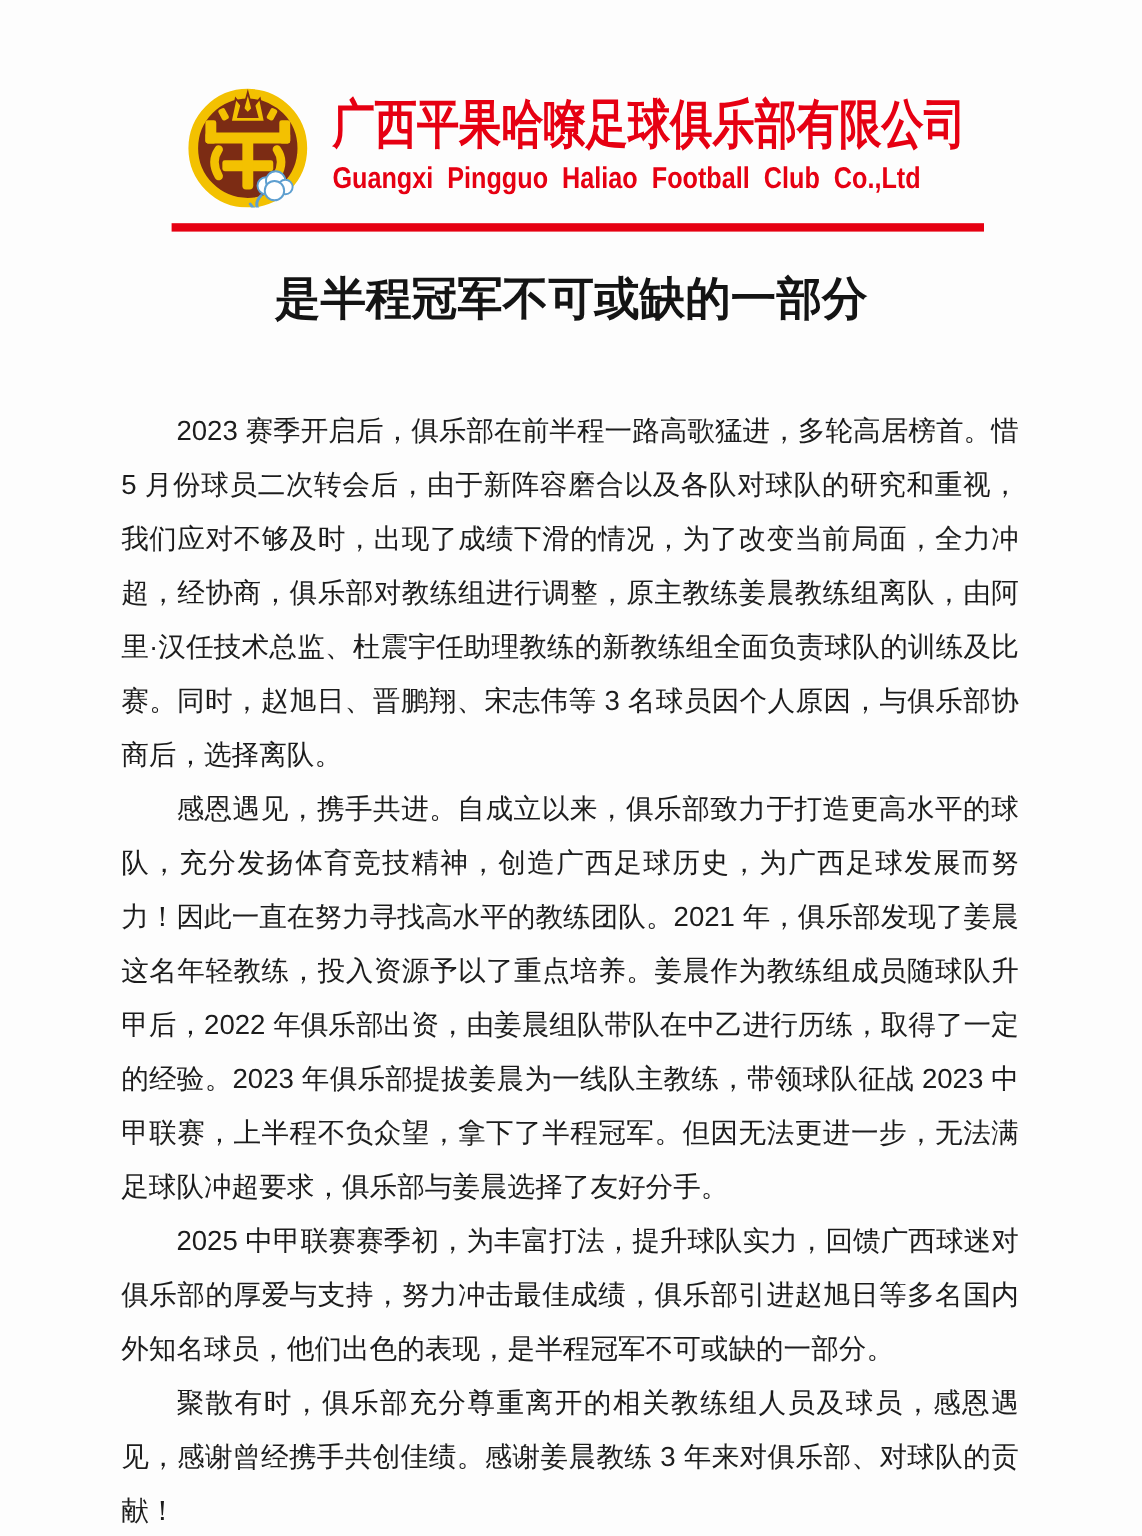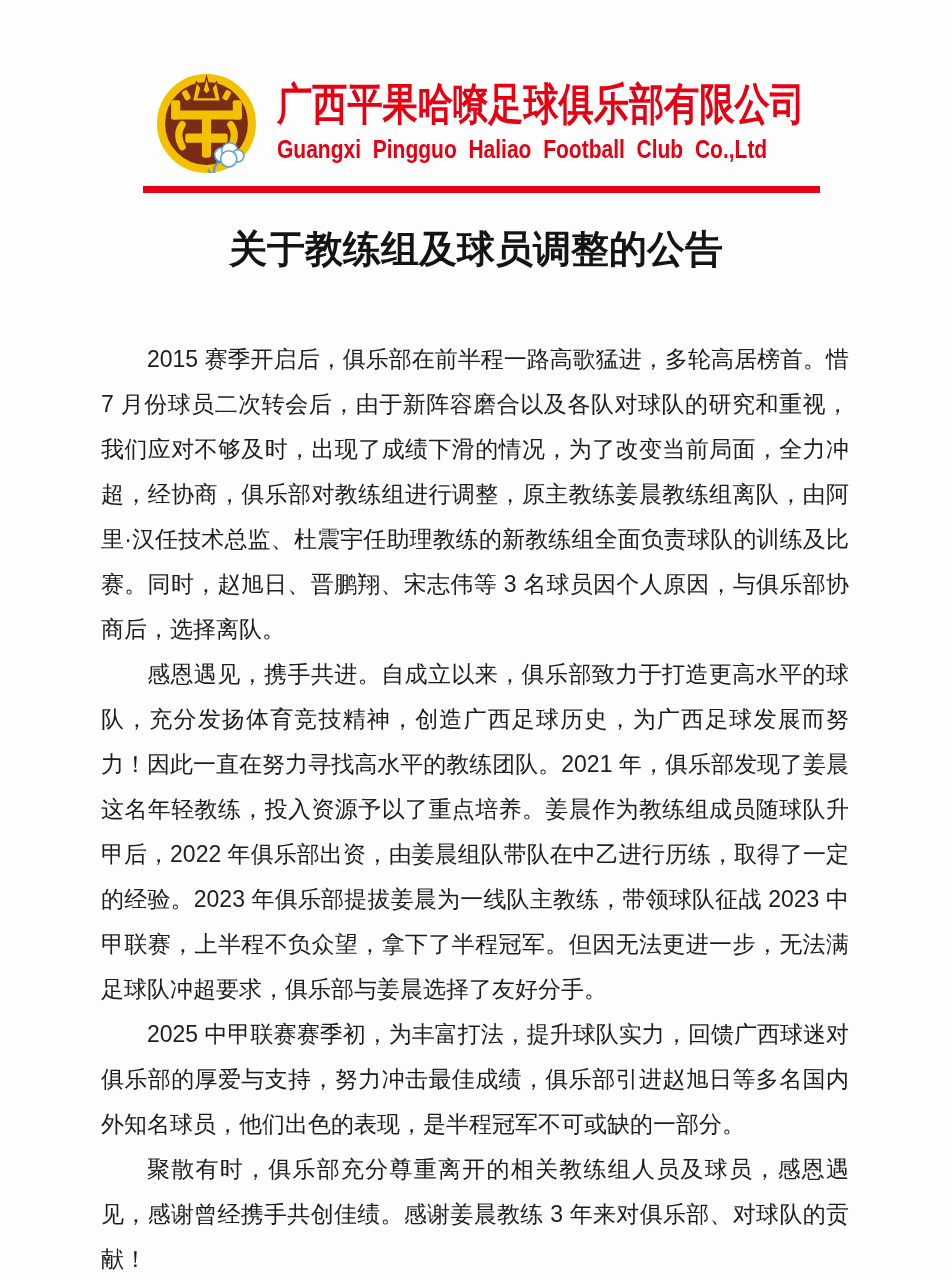--- a/index.html
+++ b/index.html
@@ -92,23 +92,23 @@
       </svg>
     </div>
     <div class="head-text">
       <div class="company-zh">广西平果哈嘹足球俱乐部有限公司</div>
       <div class="company-en">Guangxi Pingguo Haliao Football Club Co.,Ltd</div>
     </div>
   </header>
 
   <div class="divider"></div>
 
-  <h1 class="doc-title">关于教练组及球员调整的公告</h1>
+  <h1 class="doc-title">是半程冠军不可或缺的一部分</h1>
 
   <main class="doc-body">
 
-  <p class="para">2015 赛季开启后，俱乐部在前半程一路高歌猛进，多轮高居榜首。惜 7 月份球员二次转会后，由于新阵容磨合以及各队对球队的研究和重视，我们应对不够及时，出现了成绩下滑的情况，为了改变当前局面，全力冲超，经协商，俱乐部对教练组进行调整，原主教练姜晨教练组离队，由阿里·汉任技术总监、杜震宇任助理教练的新教练组全面负责球队的训练及比赛。同时，赵旭日、晋鹏翔、宋志伟等 3 名球员因个人原因，与俱乐部协商后，选择离队。</p>
+  <p class="para">2023 赛季开启后，俱乐部在前半程一路高歌猛进，多轮高居榜首。惜 5 月份球员二次转会后，由于新阵容磨合以及各队对球队的研究和重视，我们应对不够及时，出现了成绩下滑的情况，为了改变当前局面，全力冲超，经协商，俱乐部对教练组进行调整，原主教练姜晨教练组离队，由阿里·汉任技术总监、杜震宇任助理教练的新教练组全面负责球队的训练及比赛。同时，赵旭日、晋鹏翔、宋志伟等 3 名球员因个人原因，与俱乐部协商后，选择离队。</p>
       <p class="para">感恩遇见，携手共进。自成立以来，俱乐部致力于打造更高水平的球队，充分发扬体育竞技精神，创造广西足球历史，为广西足球发展而努力！因此一直在努力寻找高水平的教练团队。2021 年，俱乐部发现了姜晨这名年轻教练，投入资源予以了重点培养。姜晨作为教练组成员随球队升甲后，2022 年俱乐部出资，由姜晨组队带队在中乙进行历练，取得了一定的经验。2023 年俱乐部提拔姜晨为一线队主教练，带领球队征战 2023 中甲联赛，上半程不负众望，拿下了半程冠军。但因无法更进一步，无法满足球队冲超要求，俱乐部与姜晨选择了友好分手。</p>
       <p class="para">2025 中甲联赛赛季初，为丰富打法，提升球队实力，回馈广西球迷对俱乐部的厚爱与支持，努力冲击最佳成绩，俱乐部引进赵旭日等多名国内外知名球员，他们出色的表现，是半程冠军不可或缺的一部分。</p>
       <p class="para">聚散有时，俱乐部充分尊重离开的相关教练组人员及球员，感恩遇见，感谢曾经携手共创佳绩。感谢姜晨教练 3 年来对俱乐部、对球队的贡献！</p>
     </main>
 
 </div>
 
 </body></html>

